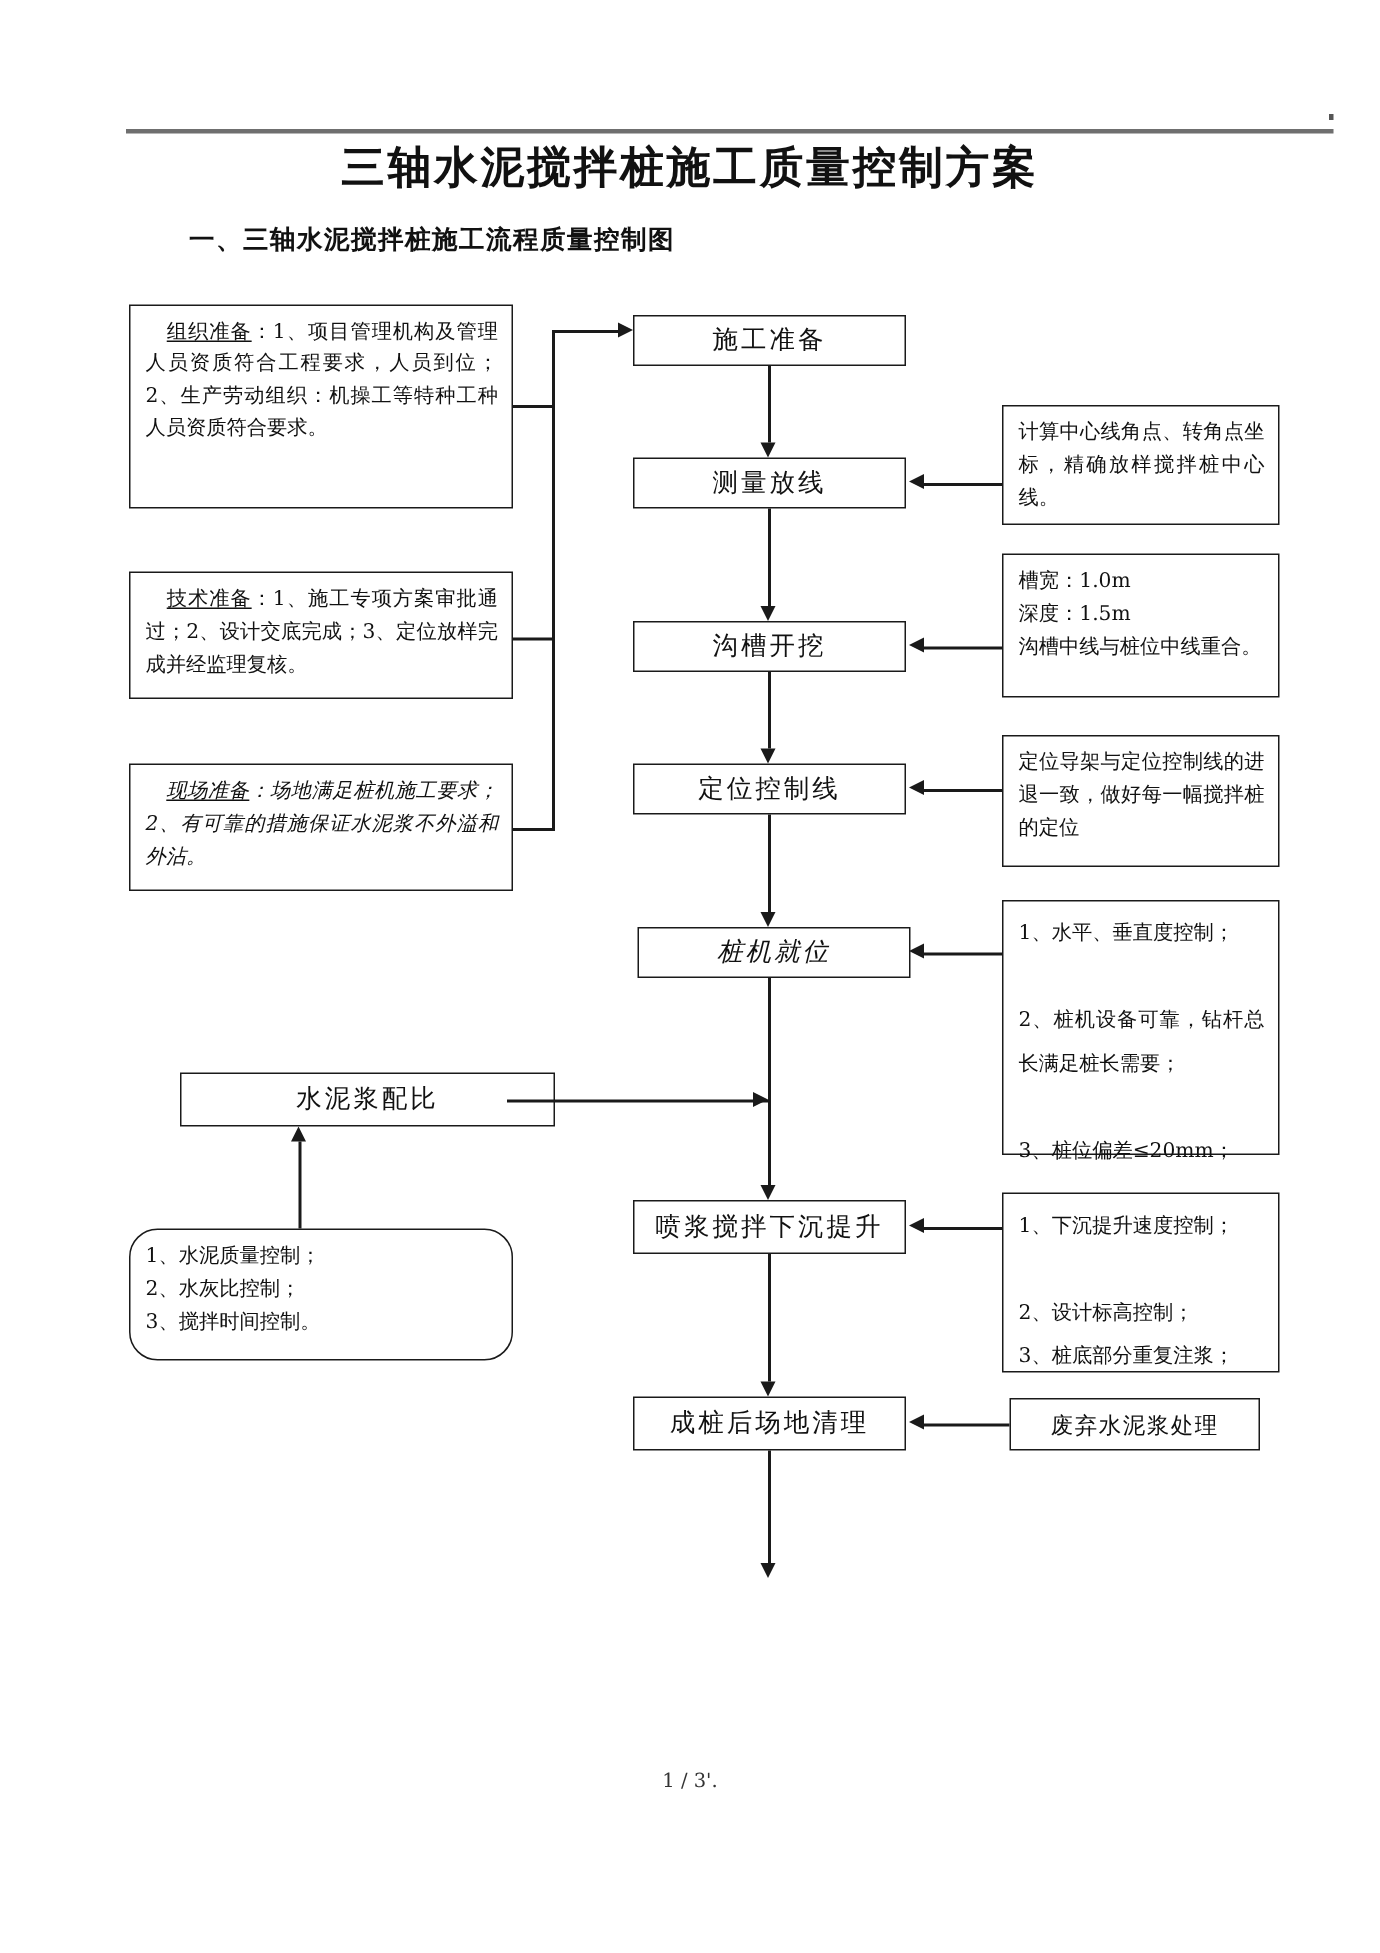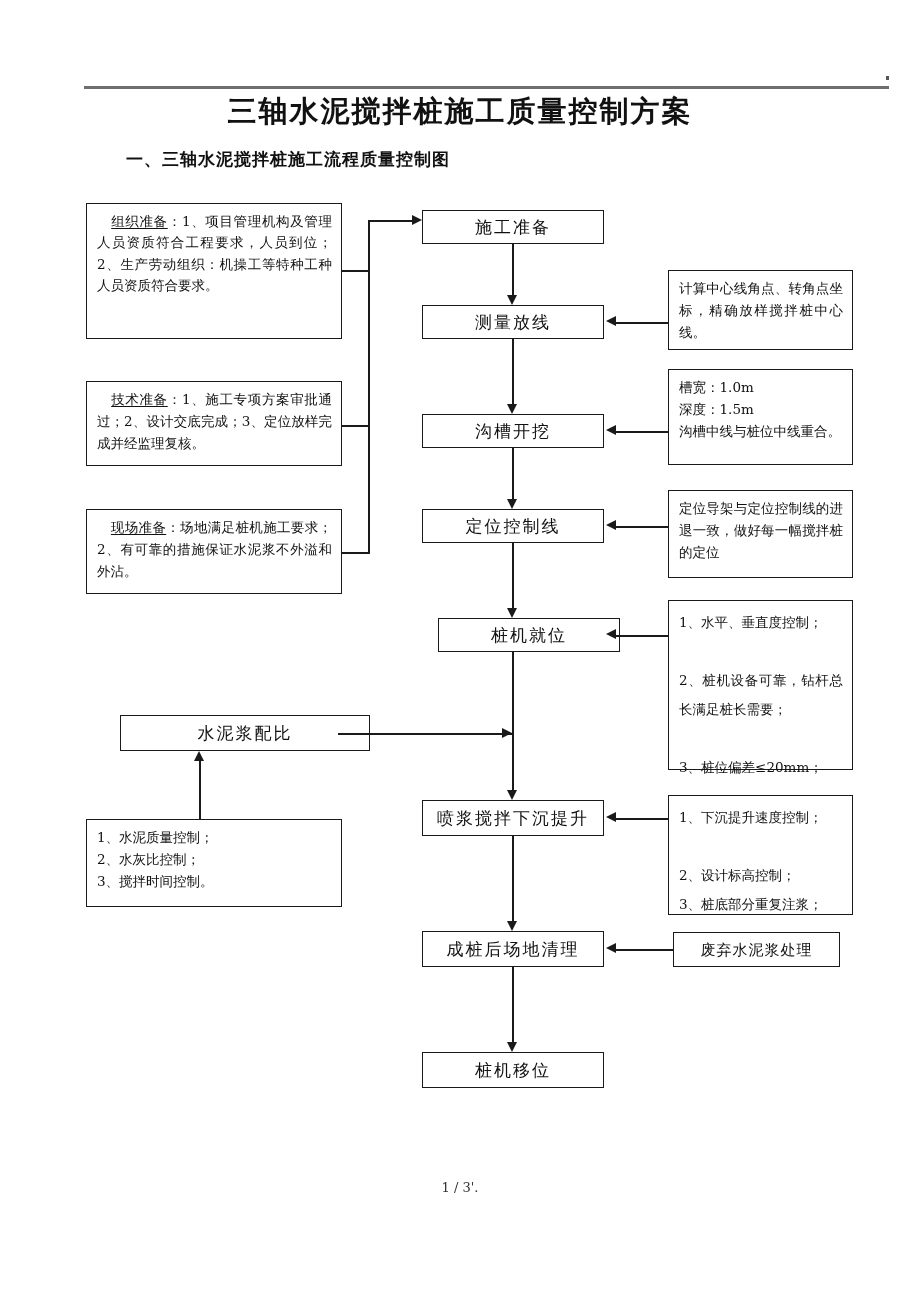--- a/index.html
+++ b/index.html
@@ -62,21 +62,21 @@
   <div class="section-heading">一、三轴水泥搅拌桩施工流程质量控制图</div>
 
   <div class="box note" style="left:86px;top:203px;width:256px;height:136px;">
     <div class="txt"><span>　</span><span class="u">组织准备</span>：1、项目管理机构及管理人员资质符合工程要求，人员到位；2、生产劳动组织：机操工等特种工种人员资质符合要求。</div>
   </div>
 
   <div class="box note tight" style="left:86px;top:381px;width:256px;height:85px;">
     <div class="txt"><span>　</span><span class="u">技术准备</span>：1、施工专项方案审批通过；2、设计交底完成；3、定位放样完成并经监理复核。</div>
   </div>
 
-  <div class="box note tight" style="left:86px;top:509px;width:256px;height:85px;">
+  <div class="box note tight" style="left:86px;top:509px;width:256px;height:85px;font-style:italic;">
     <div class="txt"><span>　</span><span class="u">现场准备</span>：场地满足桩机施工要求；2、有可靠的措施保证水泥浆不外溢和外沾。</div>
   </div>
 
   <div class="ln lnh" style="left:342px;top:270px;width:28px;"></div>
   <div class="ln lnh" style="left:342px;top:425px;width:28px;"></div>
   <div class="ln lnh" style="left:342px;top:552px;width:28px;"></div>
   <div class="ln lnv" style="left:368px;top:220px;height:333px;"></div>
   <div class="ln lnh" style="left:368px;top:220px;width:45px;"></div>
   <div class="arw right" style="left:412px;top:215px;"></div>
 
@@ -89,35 +89,32 @@
   </div>
 
   <div class="box node" style="left:422px;top:414px;width:182px;height:34px;">
     <span class="txt">沟槽开挖</span>
   </div>
 
   <div class="box node" style="left:422px;top:509px;width:182px;height:34px;">
     <span class="txt">定位控制线</span>
   </div>
 
-  <div class="box node" style="left:438px;top:618px;width:182px;height:34px;">
+  <div class="box node" style="left:425px;top:618px;width:182px;height:34px;font-style:italic;">
     <span class="txt">桩机就位</span>
   </div>
 
   <div class="box node" style="left:422px;top:800px;width:182px;height:36px;">
     <span class="txt">喷浆搅拌下沉提升</span>
   </div>
 
   <div class="box node" style="left:422px;top:931px;width:182px;height:36px;">
     <span class="txt">成桩后场地清理</span>
   </div>
 
-  <div class="box node" style="left:422px;top:1052px;width:182px;height:36px;">
-    <span class="txt">桩机移位</span>
-  </div>
 
   <div class="ln lnv" style="left:512px;top:244px;height:51px;"></div>
   <div class="arw down" style="left:507px;top:295px;"></div>
 
   <div class="ln lnv" style="left:512px;top:339px;height:65px;"></div>
   <div class="arw down" style="left:507px;top:404px;"></div>
 
   <div class="ln lnv" style="left:512px;top:448px;height:51px;"></div>
   <div class="arw down" style="left:507px;top:499px;"></div>
 
@@ -175,21 +172,21 @@
   <div class="box node" style="left:673px;top:932px;width:167px;height:35px;">
     <span class="txt" style="font-size:15px;letter-spacing:1px;">废弃水泥浆处理</span>
   </div>
   <div class="ln lnh" style="left:616px;top:949px;width:57px;"></div>
   <div class="arw left" style="left:606px;top:943px;"></div>
 
   <div class="box node" style="left:88px;top:715px;width:250px;height:36px;margin-left:32px;">
     <span class="txt">水泥浆配比</span>
   </div>
 
-  <div class="box note tight" style="left:86px;top:819px;width:256px;height:88px;">
+  <div class="box note tight" style="left:86px;top:819px;width:256px;height:88px;border-radius:19px;">
     <div class="txt">1、水泥质量控制；
 2、水灰比控制；
 3、搅拌时间控制。</div>
   </div>
 
   <div class="ln lnv" style="left:199px;top:761px;height:58px;"></div>
   <div class="arw up" style="left:194px;top:751px;"></div>
 
   <div class="ln lnh" style="left:338px;top:733px;width:174px;"></div>
   <div class="arw right" style="left:502px;top:728px;"></div>

